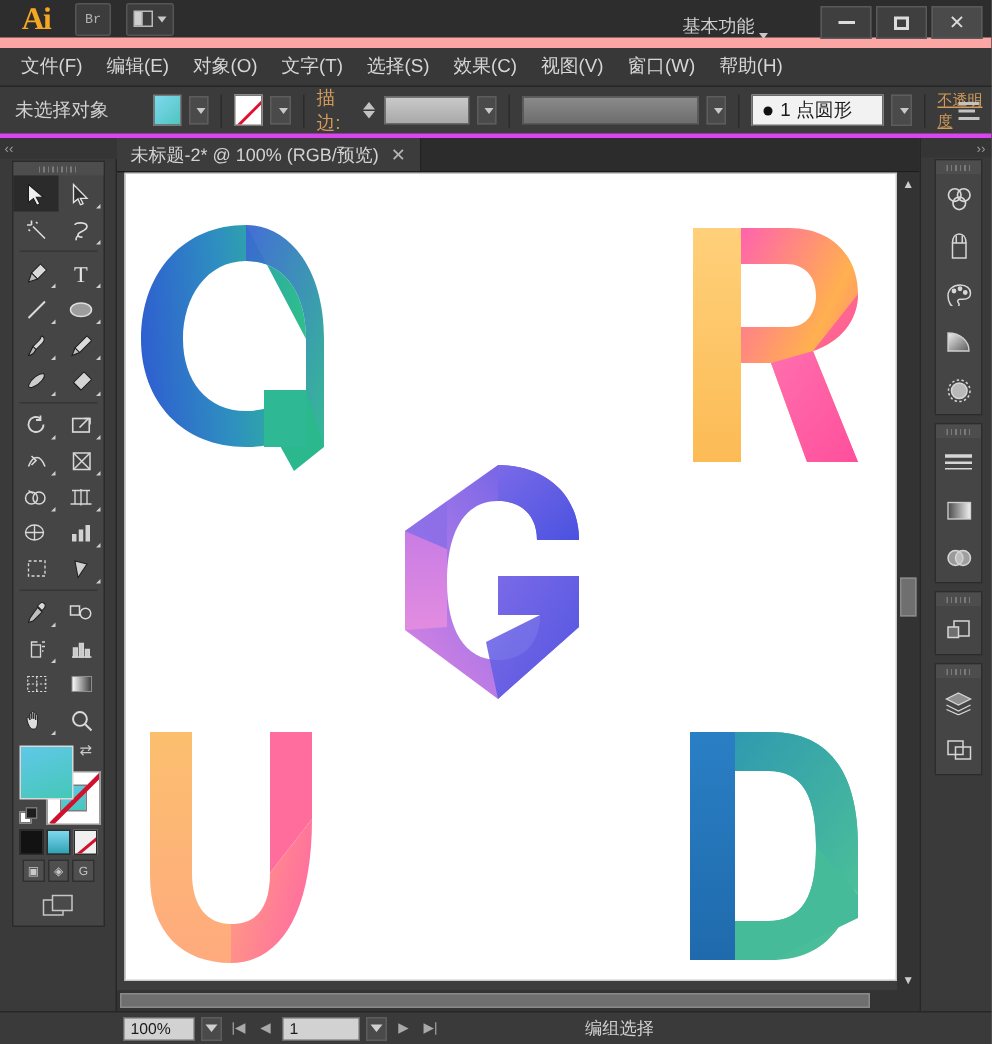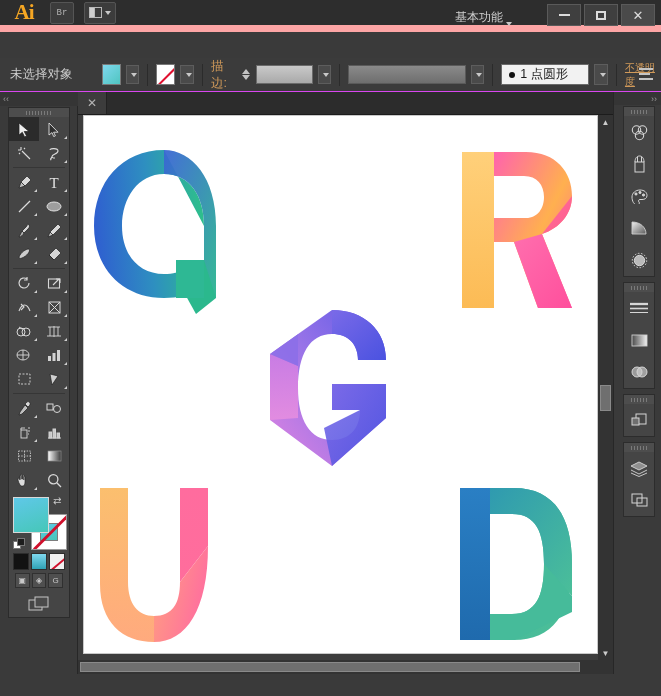--- a/index.html
+++ b/index.html
@@ -62,21 +62,21 @@
     background: #383838; border-bottom: 1px solid #252525;
     display: flex; align-items: center; padding-left: 6px;
   }
   .menu-item {
     color: #d6d6d6; font-size: 12.5px; padding: 4px 8px; white-space: nowrap;
   }
 
   
   .controlbar {
     position: absolute; left: 0; top: 58px; width: 661px; height: 34px;
-    background: #3b3b3b; border-bottom: 1px solid #d946ef;
+    background: #3b3b3b; border-bottom: 3px solid #d946ef;
     display: flex; align-items: center; padding-left: 10px; gap: 5px;
   }
   .cb-label { color: #d0d0d0; font-size: 12.5px; white-space: nowrap; }
   .cb-sep { width: 1px; height: 22px; background: #2b2b2b; margin: 0 3px; }
   .swatch-box {
     width: 21px; height: 21px; border: 1px solid #787878;
     background: linear-gradient(135deg,#7fd8ee 0%, #4fc5c0 100%);
   }
   .swatch-none {
     width: 21px; height: 21px; border: 1px solid #787878; background: #fff;
@@ -302,20 +302,31 @@
       </div>
       <div class="winbtn">
         <span class="win-max"></span>
       </div>
       <div class="winbtn close">
         <span>✕</span>
       </div>
     </div>
   </div>
 
+  <div class="menubar">
+    <div class="menu-item">文件(F)</div>
+    <div class="menu-item">编辑(E)</div>
+    <div class="menu-item">对象(O)</div>
+    <div class="menu-item">文字(T)</div>
+    <div class="menu-item">选择(S)</div>
+    <div class="menu-item">效果(C)</div>
+    <div class="menu-item">视图(V)</div>
+    <div class="menu-item">窗口(W)</div>
+    <div class="menu-item">帮助(H)</div>
+  </div>
 
   <div class="controlbar">
     <div class="cb-label" style="width:96px">未选择对象</div>
 
     <div class="swatch-box"></div>
     <div class="mini-drop">
       <span class="caret-d"></span>
     </div>
 
     <div class="cb-sep"></div>
@@ -361,20 +372,21 @@
 
     <div class="panel-menu-ic">
       <span></span>
         <span></span>
         <span></span>
     </div>
   </div>
 
   <div class="tabbar">
     <div class="doc-tab">
+      <span>未标题-2* @ 100% (RGB/预览)</span>
       <span class="tab-close">✕</span>
     </div>
   </div>
 
   <div class="left-rail">
     <div class="rail-handle">‹‹</div>
 
     <div class="toolpanel">
       <div class="tool-grip">
           <i></i>
@@ -868,14 +880,29 @@
           <svg width="19" height="16" viewBox="0 0 19 16" fill="none" stroke="#d6d6d6" stroke-width="1">
             <rect x="2" y="2" width="10" height="9"></rect>
               <rect x="7" y="6" width="10" height="8"></rect>
             </svg>
         </div>
       </div>
 
     </div>
   </div>
 
+  <div class="statusbar">
+    <div class="zoom-field">100%</div>
+    <div class="sb-drop">
+      <span class="caret-sm"></span>
+    </div>
+    <div class="nav-btn">|◀</div>
+    <div class="nav-btn">◀</div>
+    <div class="page-field">1</div>
+    <div class="sb-drop">
+      <span class="caret-sm"></span>
+    </div>
+    <div class="nav-btn">▶</div>
+    <div class="nav-btn">▶|</div>
+    <div class="sb-status">编组选择</div>
+  </div>
 
 </div>
 
 </body></html>

